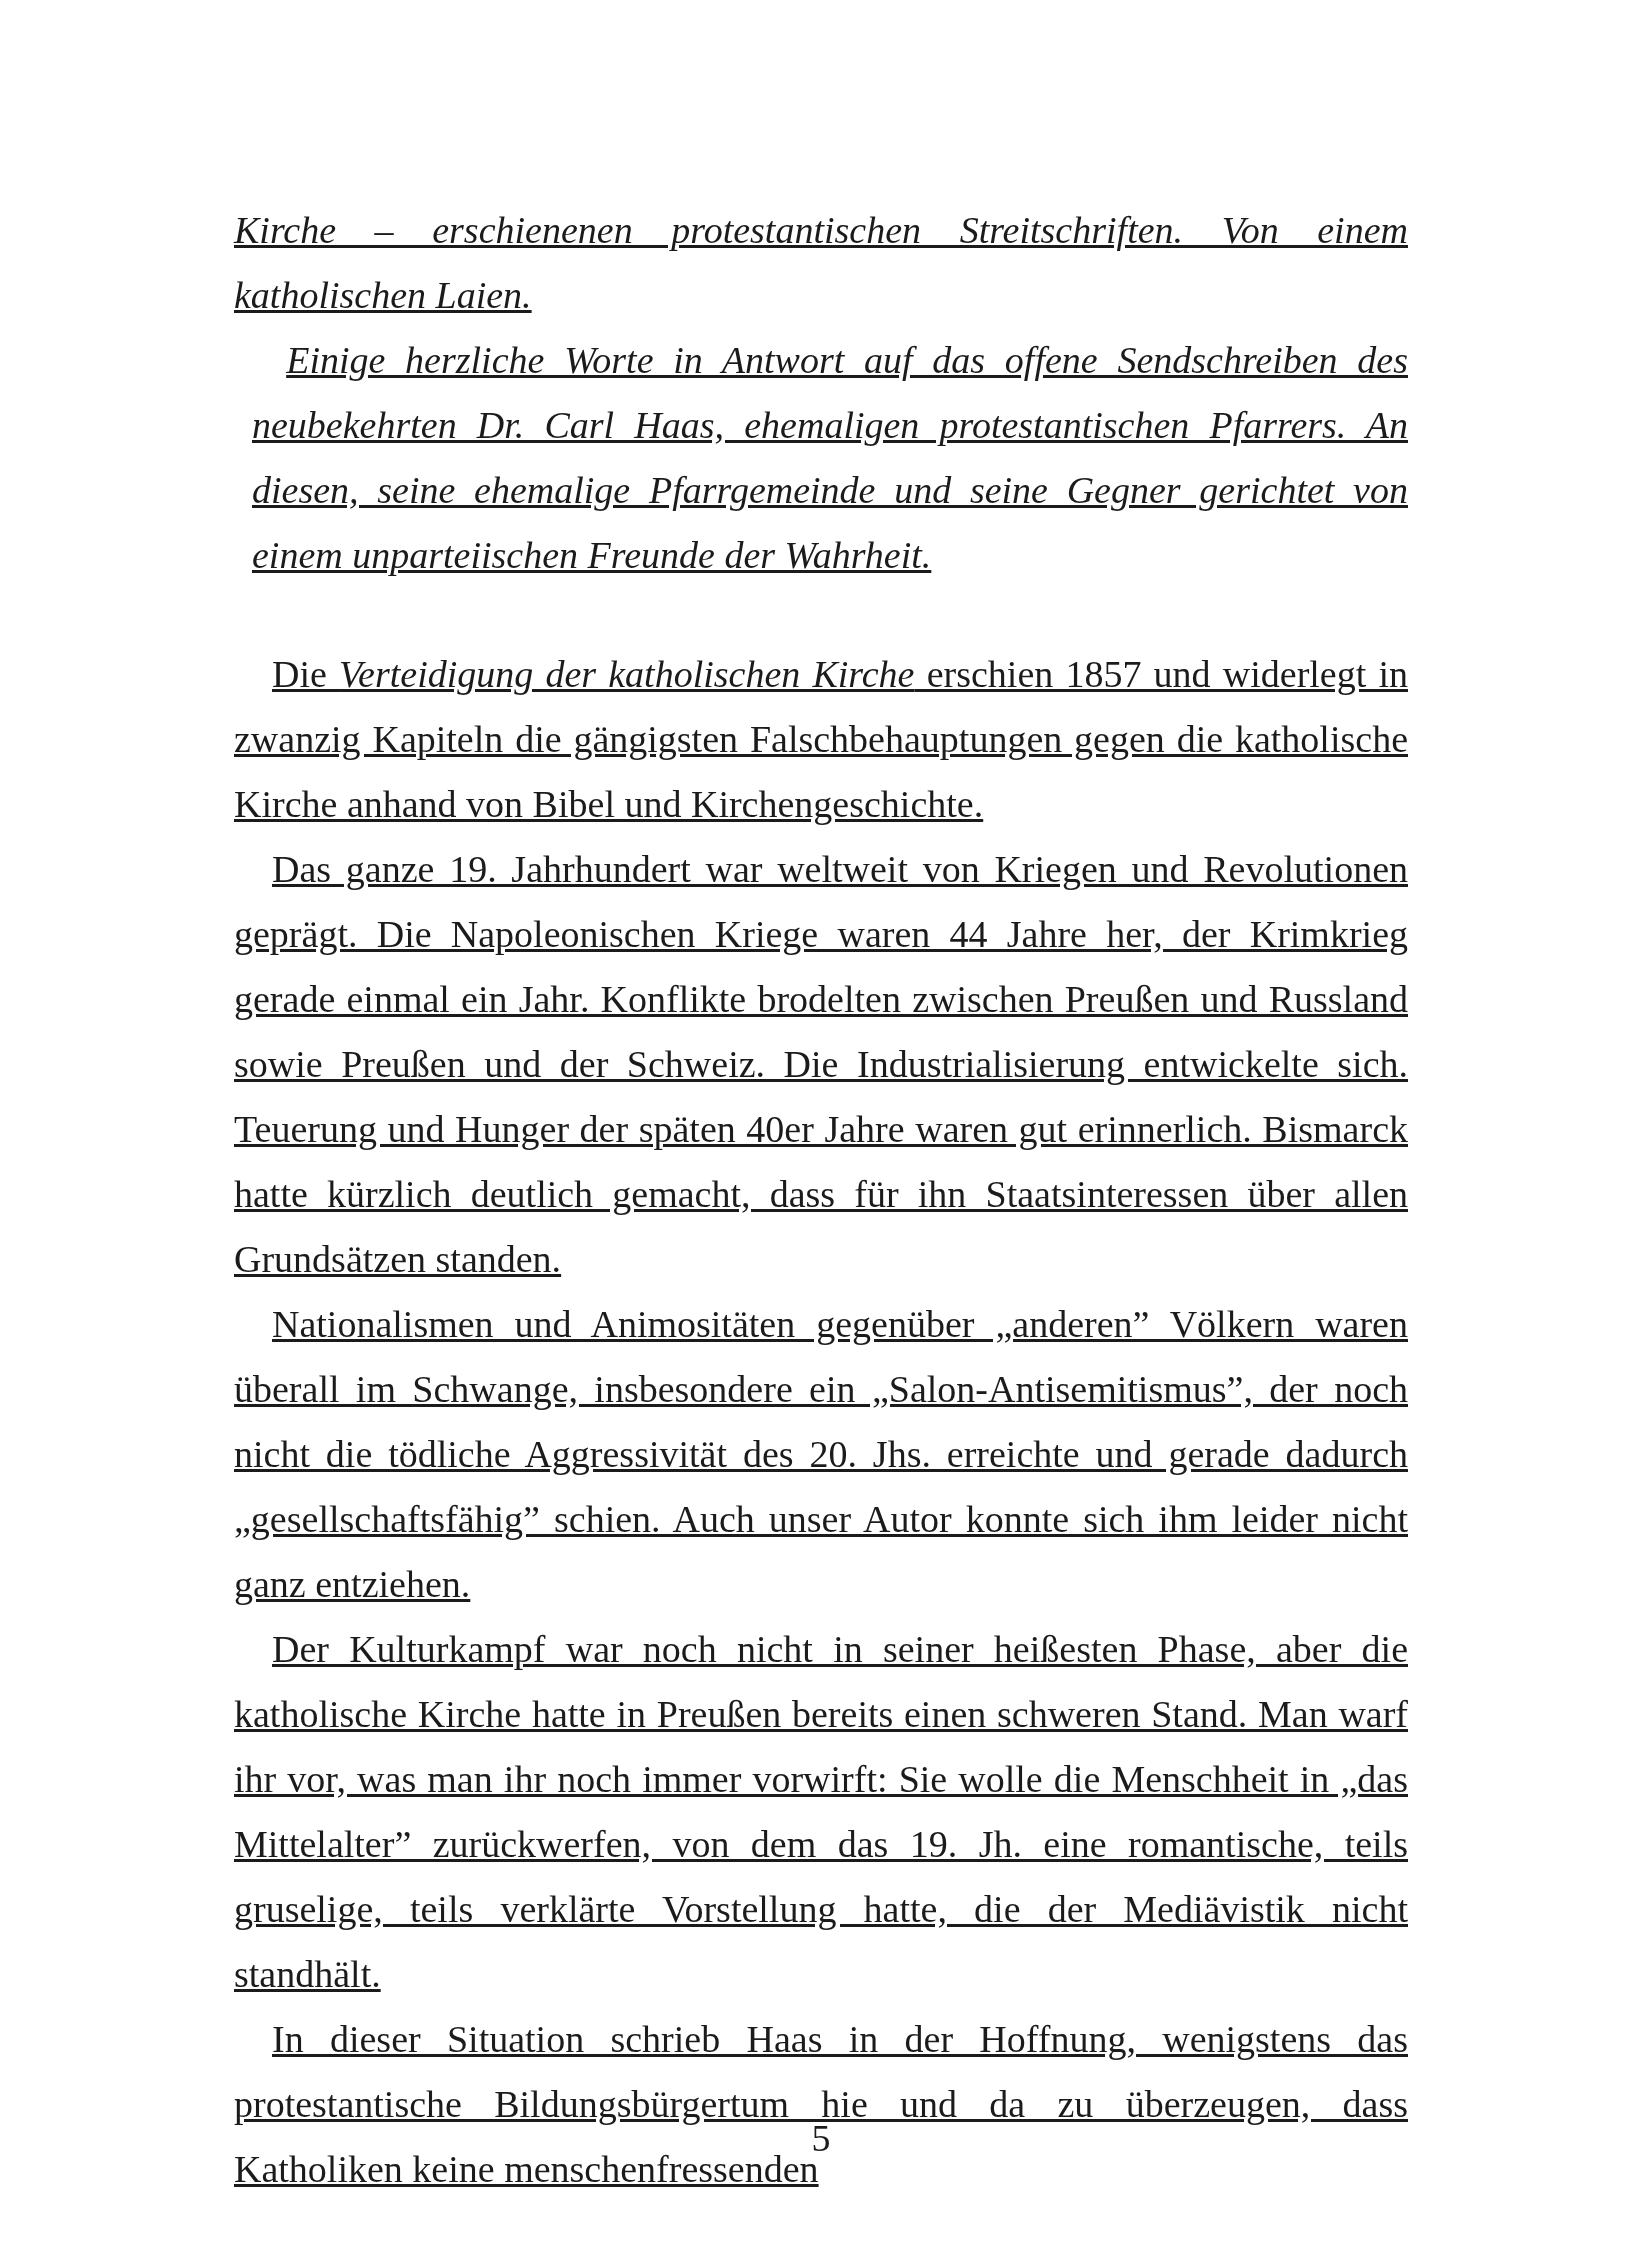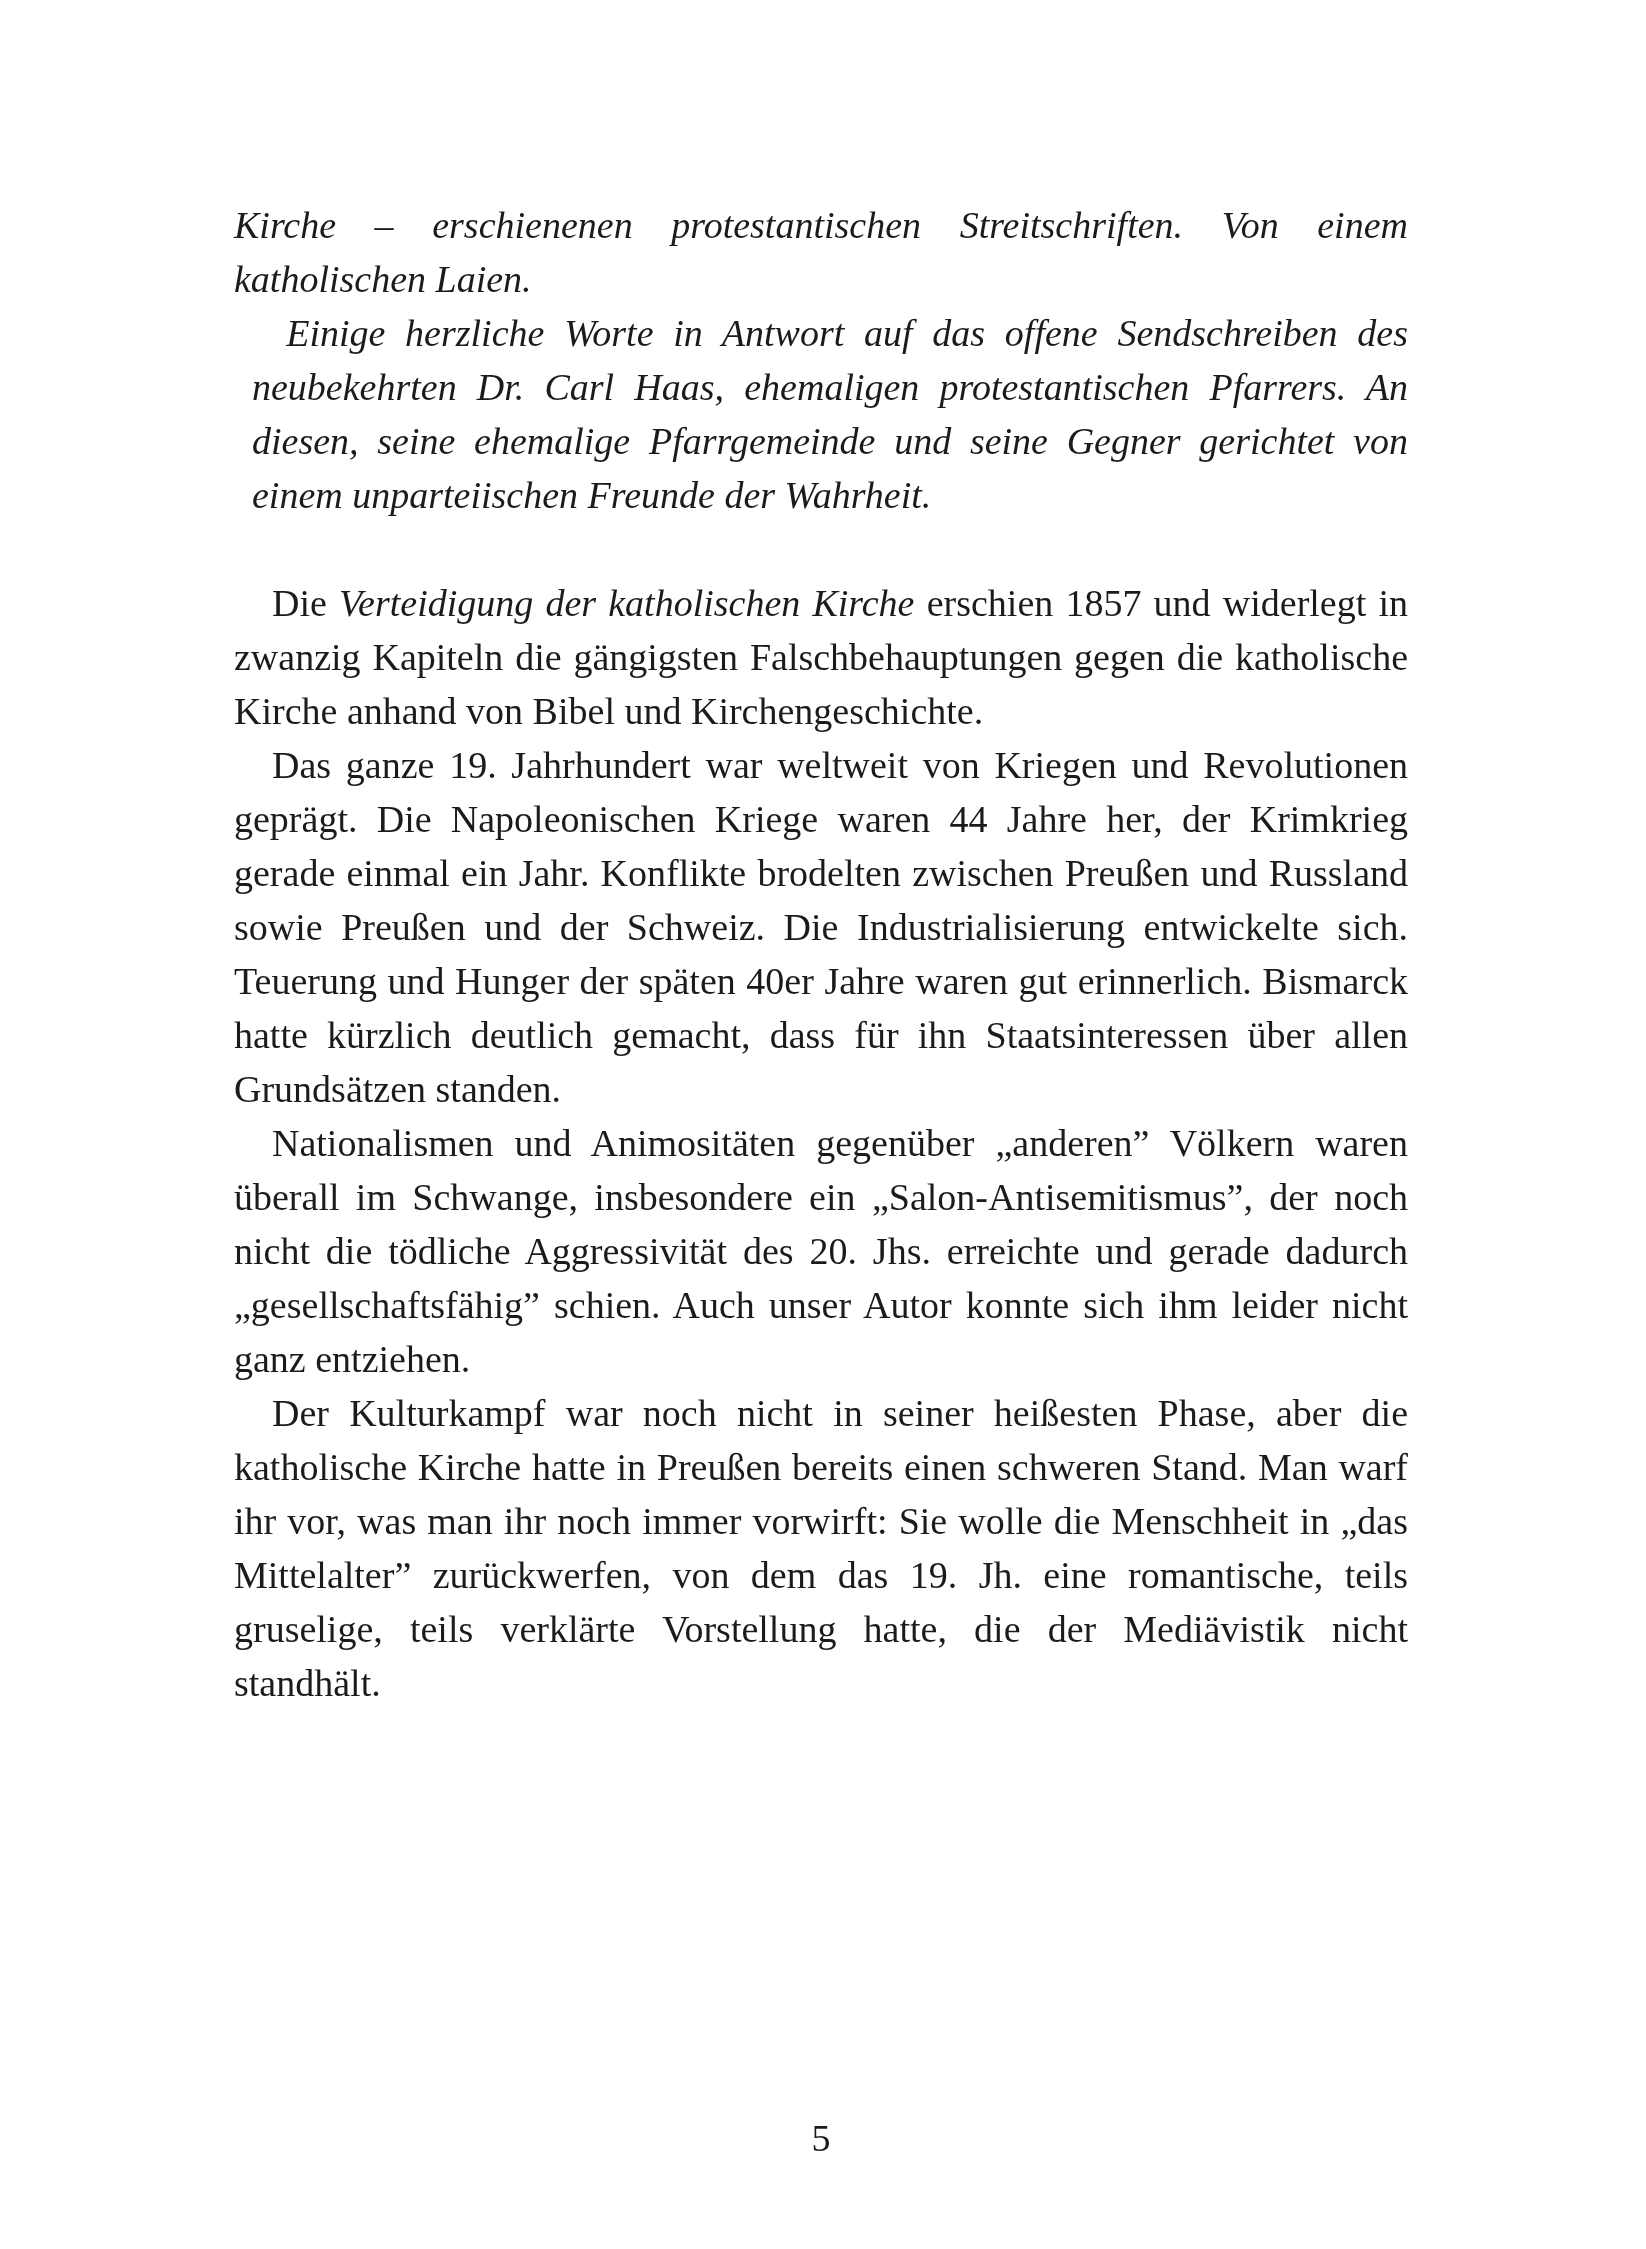--- a/index.html
+++ b/index.html
@@ -16,22 +16,23 @@
     font-family: "Liberation Serif", "DejaVu Serif", serif;
     box-sizing: border-box;
     overflow: hidden;
   }
   .text-block {
     position: absolute;
     left: 234px;
     top: 198px;
     width: 1174px;
     font-size: 38px;
-    line-height: 54px;
+    line-height: 65px;
     text-align: justify;
+    text-decoration: underline;
   }
   .front-matter p {
     margin: 0;
     font-style: italic;
   }
   .front-matter p.indented {
     text-indent: 0.9em;
     margin-left: 18px;
   }
   .body-text {
@@ -68,20 +69,21 @@
 
     <div class="body-text">
       <p><span>Die </span><span class="italic">Verteidigung der katholischen Kirche</span><span> erschien 1857 und widerlegt in zwanzig Kapiteln die gängigsten Falschbehauptungen gegen die katholische Kirche anhand von Bibel und Kirchengeschichte.</span></p>
 
       <p>Das ganze 19. Jahrhundert war weltweit von Kriegen und Revolutionen geprägt. Die Napoleonischen Kriege waren 44 Jahre her, der Krimkrieg gerade einmal ein Jahr. Konflikte brodelten zwischen Preußen und Russland sowie Preußen und der Schweiz. Die Industrialisierung entwickelte sich. Teuerung und Hunger der späten 40er Jahre waren gut erinnerlich. Bismarck hatte kürzlich deutlich gemacht, dass für ihn Staatsinteressen über allen Grundsätzen standen.</p>
 
       <p>Nationalismen und Animositäten gegenüber „anderen” Völkern waren überall im Schwange, insbesondere ein „Salon-Antisemitismus”, der noch nicht die tödliche Aggressivität des 20. Jhs. erreichte und gerade dadurch „gesellschaftsfähig” schien. Auch unser Autor konnte sich ihm leider nicht ganz entziehen.</p>
 
       <p>Der Kulturkampf war noch nicht in seiner heißesten Phase, aber die katholische Kirche hatte in Preußen bereits einen schweren Stand. Man warf ihr vor, was man ihr noch immer vorwirft: Sie wolle die Menschheit in „das Mittelalter” zurückwerfen, von dem das 19. Jh. eine romantische, teils gruselige, teils verklärte Vorstellung hatte, die der Mediävistik nicht standhält.</p>
 
+      <p>In dieser Situation schrieb Haas in der Hoffnung, wenigstens das protestantische Bildungsbürgertum hie und da zu überzeugen, dass Katholiken keine menschenfressenden</p>
     </div>
 
   </div>
 
   <div class="page-number">5</div>
 
 </div>
 
 
 </body></html>

